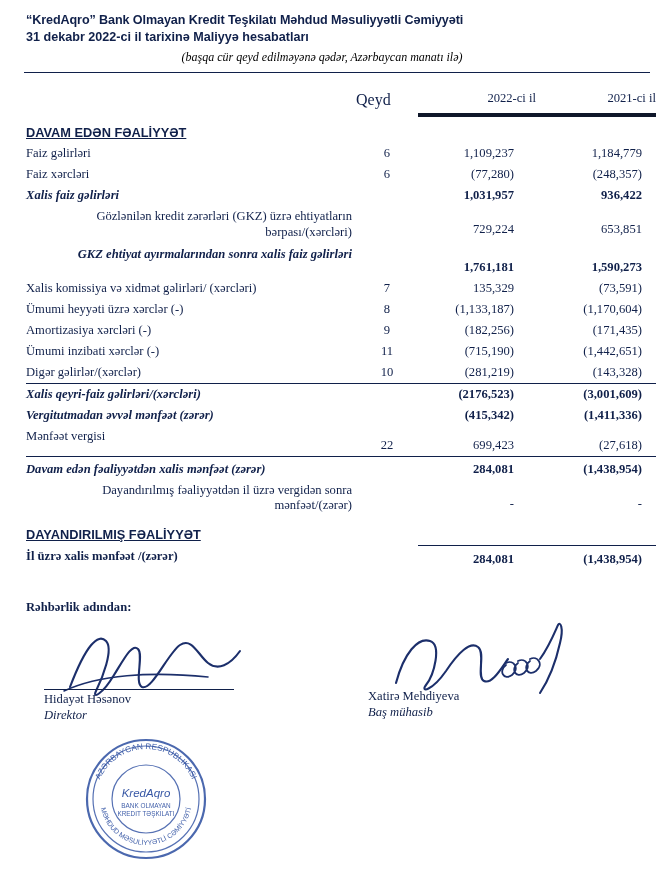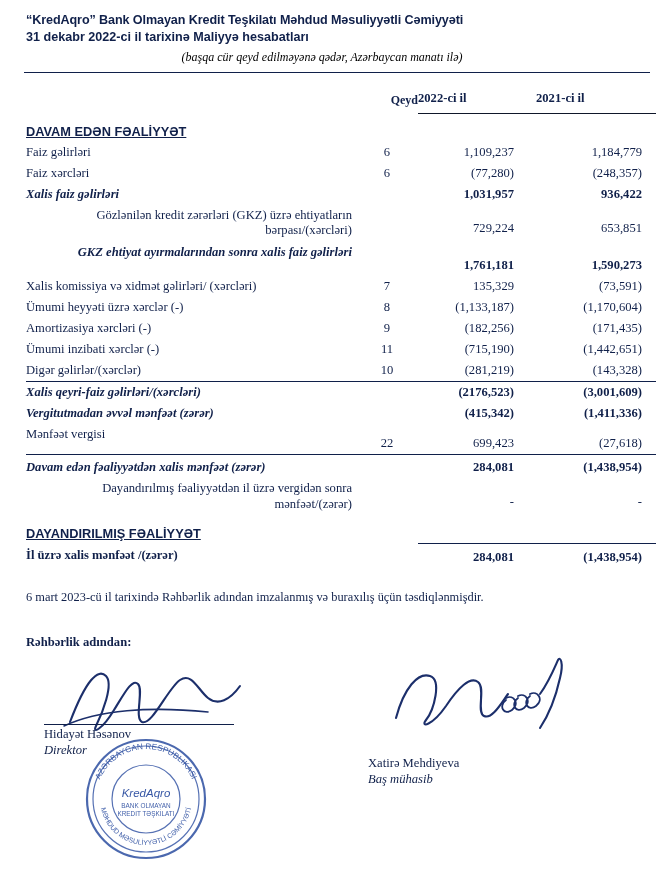--- a/index.html
+++ b/index.html
@@ -69,33 +69,33 @@
   table.fin td, table.fin th {
     padding: 0;
     vertical-align: top;
   }
   col.c-label { width: 330px; }
   col.c-note  { width: 62px; }
   col.c-y1    { width: 118px; }
   col.c-y2    { width: 120px; }
 
   .colhead-note {
-    text-align: right;
-    font-weight: bold;
-    font-size: 12px;
+    text-align: left;
+    font-weight: normal;
+    font-size: 16px;
     padding-bottom: 6px !important;
     vertical-align: bottom !important;
   }
   .colhead-year {
-    text-align: left;
-    font-weight: bold;
+    text-align: right;
+    font-weight: normal;
     font-size: 12.6px;
     padding-bottom: 4px !important;
     vertical-align: bottom !important;
-    border-bottom: 1px solid #0f172a;
+    border-bottom: 4px solid #0f172a;
   }
   .colhead-year .inner {
     display: block;
     padding-bottom: 3px;
   }
   .label {
     text-align: left;
     padding: 3px 4px 3px 0 !important;
     line-height: 1.18;
   }
@@ -162,21 +162,21 @@
     border-top: 1px solid #10204a;
     padding-top: 2px;
     width: 190px;
   }
   .sig-role {
     font-size: 12.6px;
     font-style: italic;
     color: #10204a;
     padding-top: 1px;
   }
-  .sig-name.plain { border-top: none; padding-top: 0; margin-top: 32px; }
+  .sig-name.plain { border-top: none; padding-top: 0; }
   .scribble {
     position: absolute;
     pointer-events: none;
   }
   .stamp {
     position: absolute;
     left: 82px;
     top: 735px;
     width: 128px;
     height: 128px;
@@ -326,21 +326,20 @@
 
       <tr>
         <td class="label bold" style="padding-top:4px !important;">İl üzrə xalis mənfəət /(zərər)</td>
         <td class="note"></td>
         <td class="num bold" style="border-top:1px solid #10204a; padding-top:6px !important;">284,081</td>
         <td class="num2 bold" style="border-top:1px solid #10204a; padding-top:6px !important;">(1,438,954)</td>
       </tr>
     </tbody>
   </table>
 
-  <div class="approval">6 mart 2023-cü il tarixində Rəhbərlik adından imzalanmış və buraxılış üçün təsdiqlənmişdir.</div>
 
   <div class="signblock">Rəhbərlik adından:</div>
 
   <div class="sig-area">
     <svg class="scribble" style="left:40px; top:6px;" width="190" height="80" viewBox="0 0 190 80">
       <path d="M12,62 C28,20 40,8 48,16 C56,24 44,54 38,66 C34,74 44,70 56,50 C66,34 74,18 80,24 C86,30 76,58 84,62 C94,66 110,28 122,20 C134,12 140,30 150,38 C160,46 172,40 182,26" fill="none" stroke="#1c2f6b" stroke-width="2.1" stroke-linecap="round"></path>
       <path d="M6,66 C40,50 92,46 150,52" fill="none" stroke="#1c2f6b" stroke-width="1.6" stroke-linecap="round"></path>
     </svg>
 
     <svg class="scribble" style="left:370px; top:0px;" width="200" height="86" viewBox="0 0 200 86">

